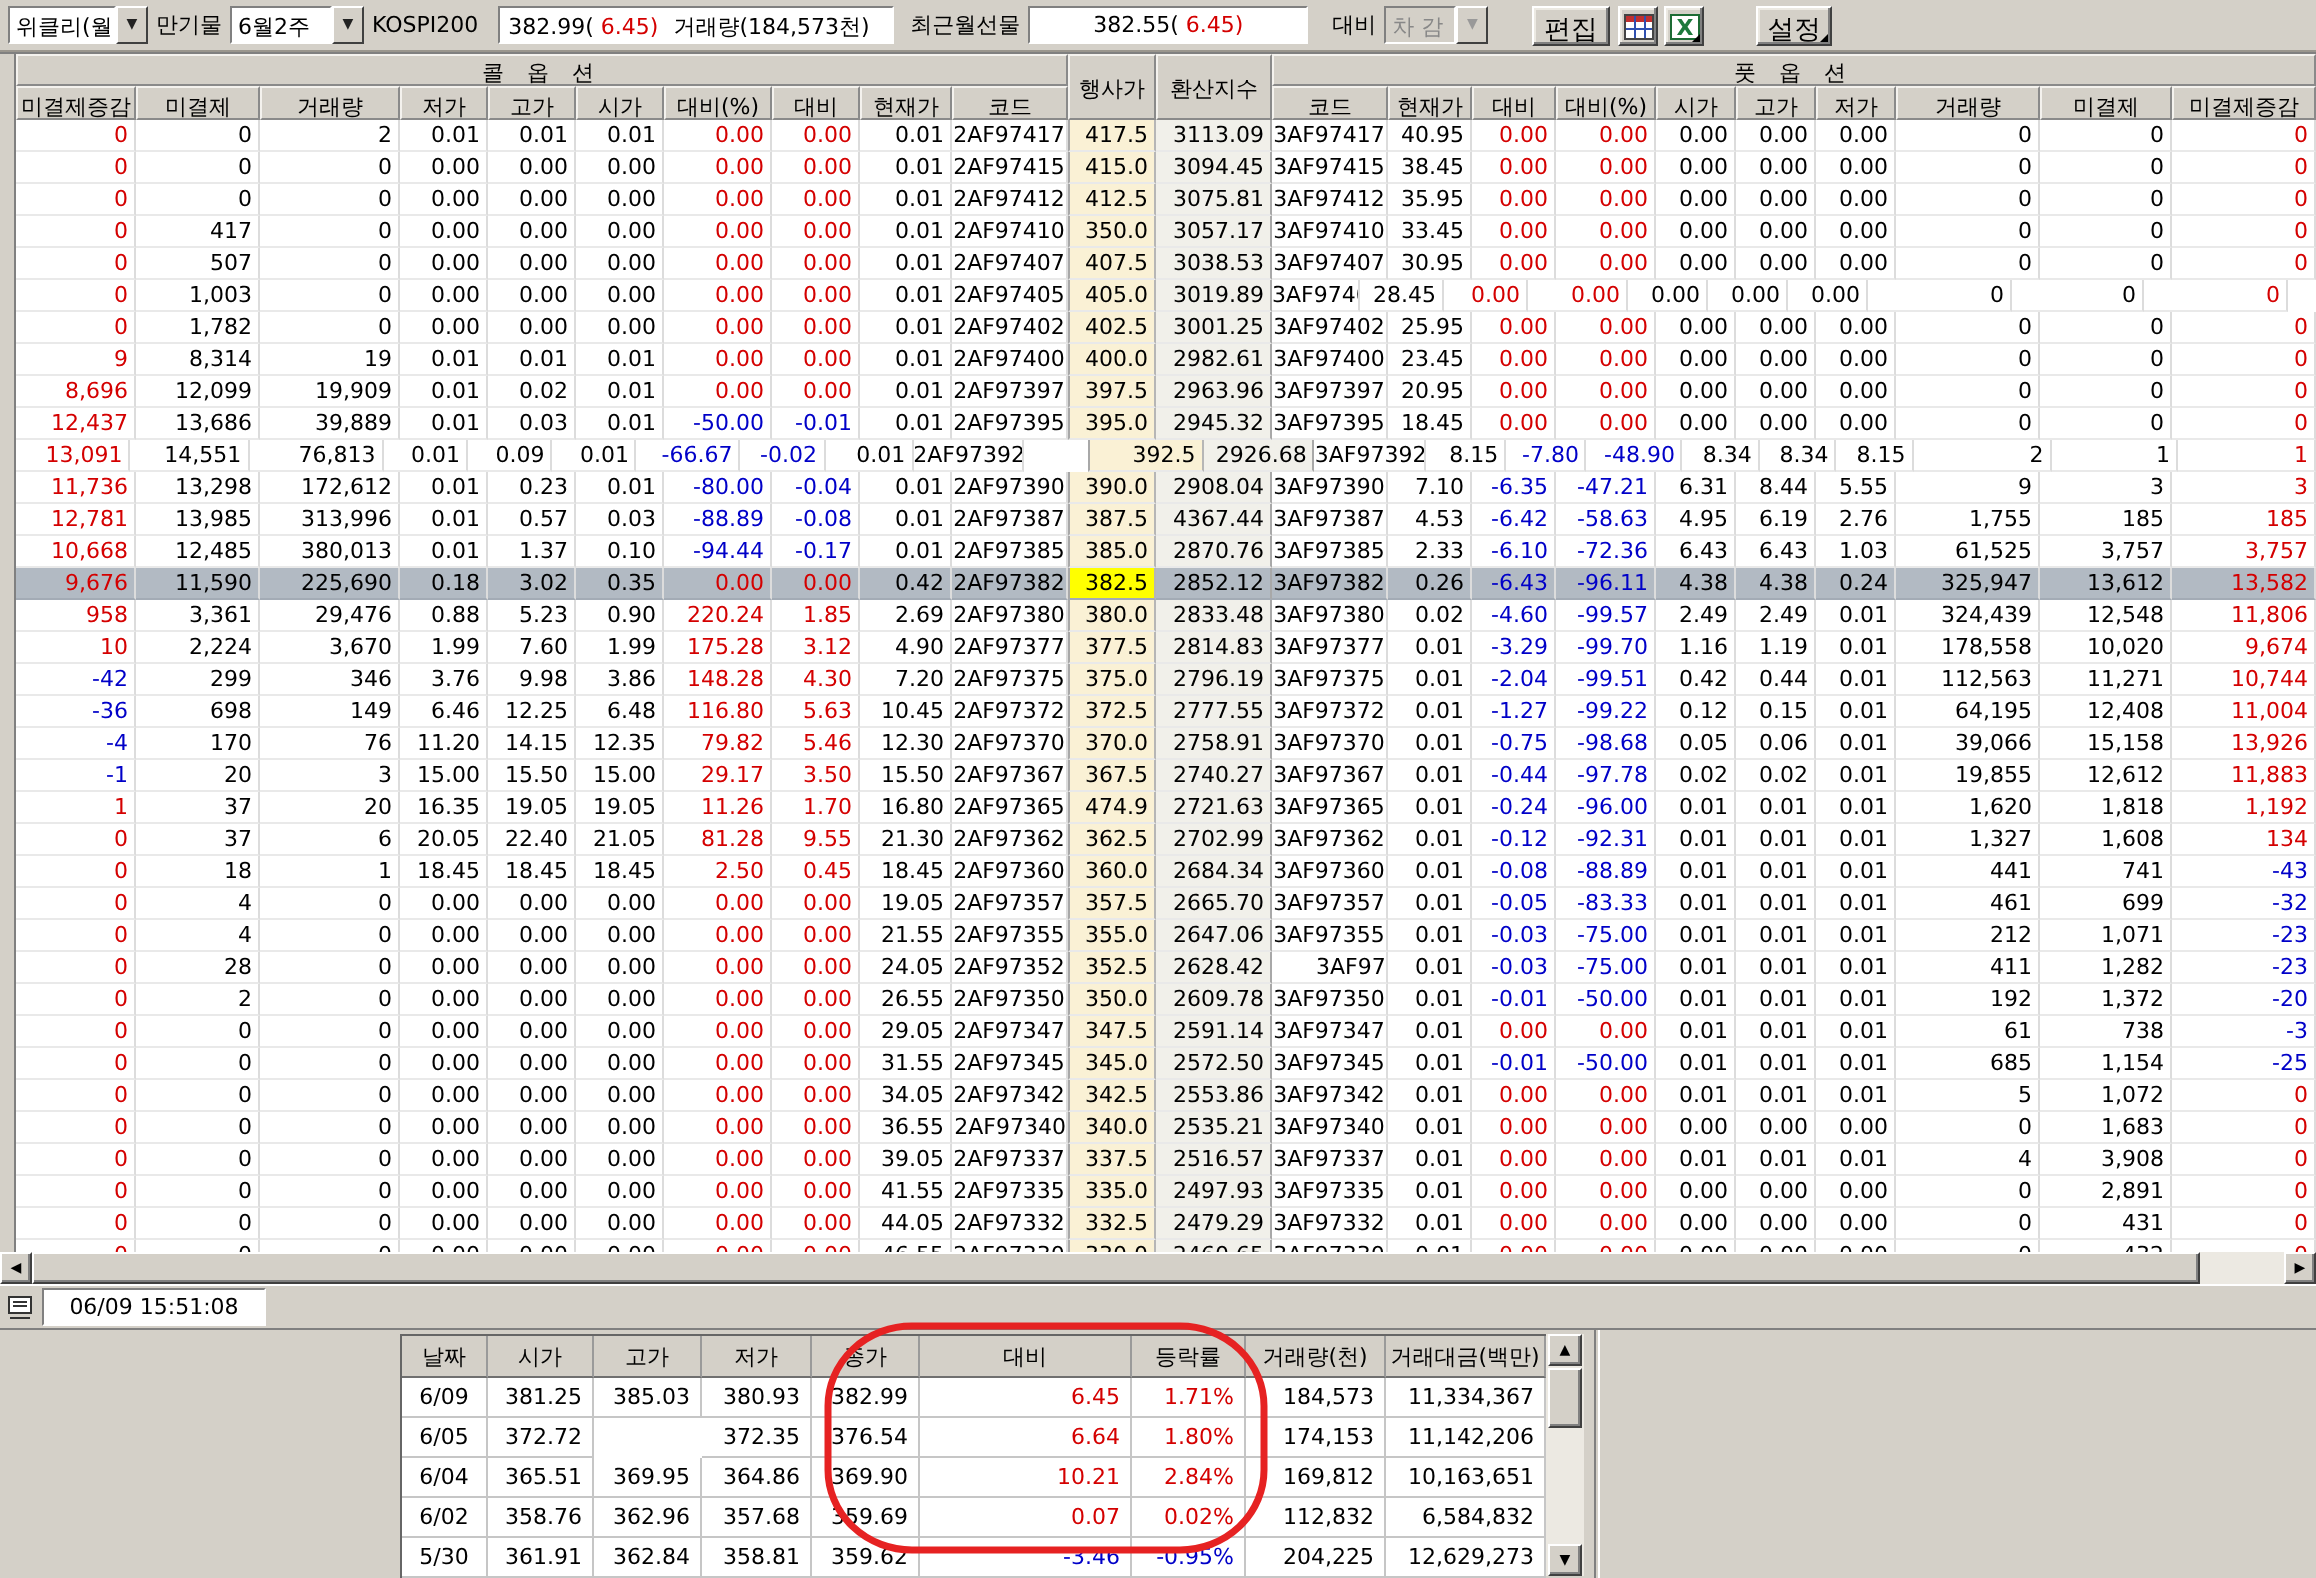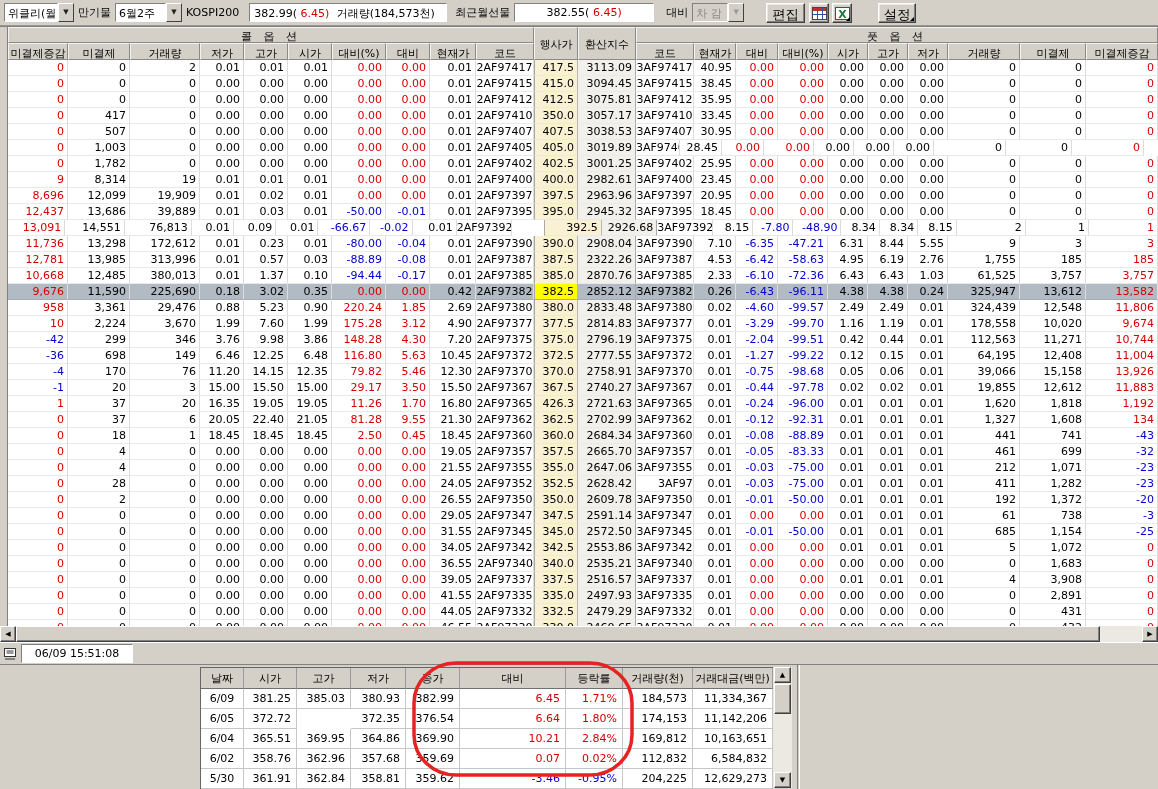--- a/index.html
+++ b/index.html
@@ -467,21 +467,21 @@
         <div class="cell" style="width: 62px;">13,985</div>
         <div class="cell" style="width: 70px;">313,996</div>
         <div class="cell" style="width: 44px;">0.01</div>
         <div class="cell" style="width: 44px;">0.57</div>
         <div class="cell" style="width: 44px;">0.03</div>
         <div class="cell blue" style="width: 54px;">-88.89</div>
         <div class="cell blue" style="width: 44px;">-0.08</div>
         <div class="cell" style="width: 46px;">0.01</div>
         <div class="cell code" style="width: 58px;">2AF97387</div>
         <div class="cell strike" style="width: 44px;">387.5</div>
-        <div class="cell conv" style="width: 58px;">2322.26</div>
+        <div class="cell conv" style="width: 58px;">4367.44</div>
         <div class="cell code" style="width: 58px;">3AF97387</div>
         <div class="cell" style="width: 42px;">4.53</div>
         <div class="cell blue" style="width: 42px;">-6.42</div>
         <div class="cell blue" style="width: 50px;">-58.63</div>
         <div class="cell" style="width: 40px;">4.95</div>
         <div class="cell" style="width: 40px;">6.19</div>
         <div class="cell" style="width: 40px;">2.76</div>
         <div class="cell" style="width: 72px;">1,755</div>
         <div class="cell" style="width: 66px;">185</div>
         <div class="cell red" style="width: 72px;">185</div>
@@ -691,21 +691,21 @@
         <div class="cell red" style="width: 60px;">1</div>
         <div class="cell" style="width: 62px;">37</div>
         <div class="cell" style="width: 70px;">20</div>
         <div class="cell" style="width: 44px;">16.35</div>
         <div class="cell" style="width: 44px;">19.05</div>
         <div class="cell" style="width: 44px;">19.05</div>
         <div class="cell red" style="width: 54px;">11.26</div>
         <div class="cell red" style="width: 44px;">1.70</div>
         <div class="cell" style="width: 46px;">16.80</div>
         <div class="cell code" style="width: 58px;">2AF97365</div>
-        <div class="cell strike" style="width: 44px;">426.3</div>
+        <div class="cell strike" style="width: 44px;">474.9</div>
         <div class="cell conv" style="width: 58px;">2721.63</div>
         <div class="cell code" style="width: 58px;">3AF97365</div>
         <div class="cell" style="width: 42px;">0.01</div>
         <div class="cell blue" style="width: 42px;">-0.24</div>
         <div class="cell blue" style="width: 50px;">-96.00</div>
         <div class="cell" style="width: 40px;">0.01</div>
         <div class="cell" style="width: 40px;">0.01</div>
         <div class="cell" style="width: 40px;">0.01</div>
         <div class="cell" style="width: 72px;">1,620</div>
         <div class="cell" style="width: 66px;">1,818</div>

